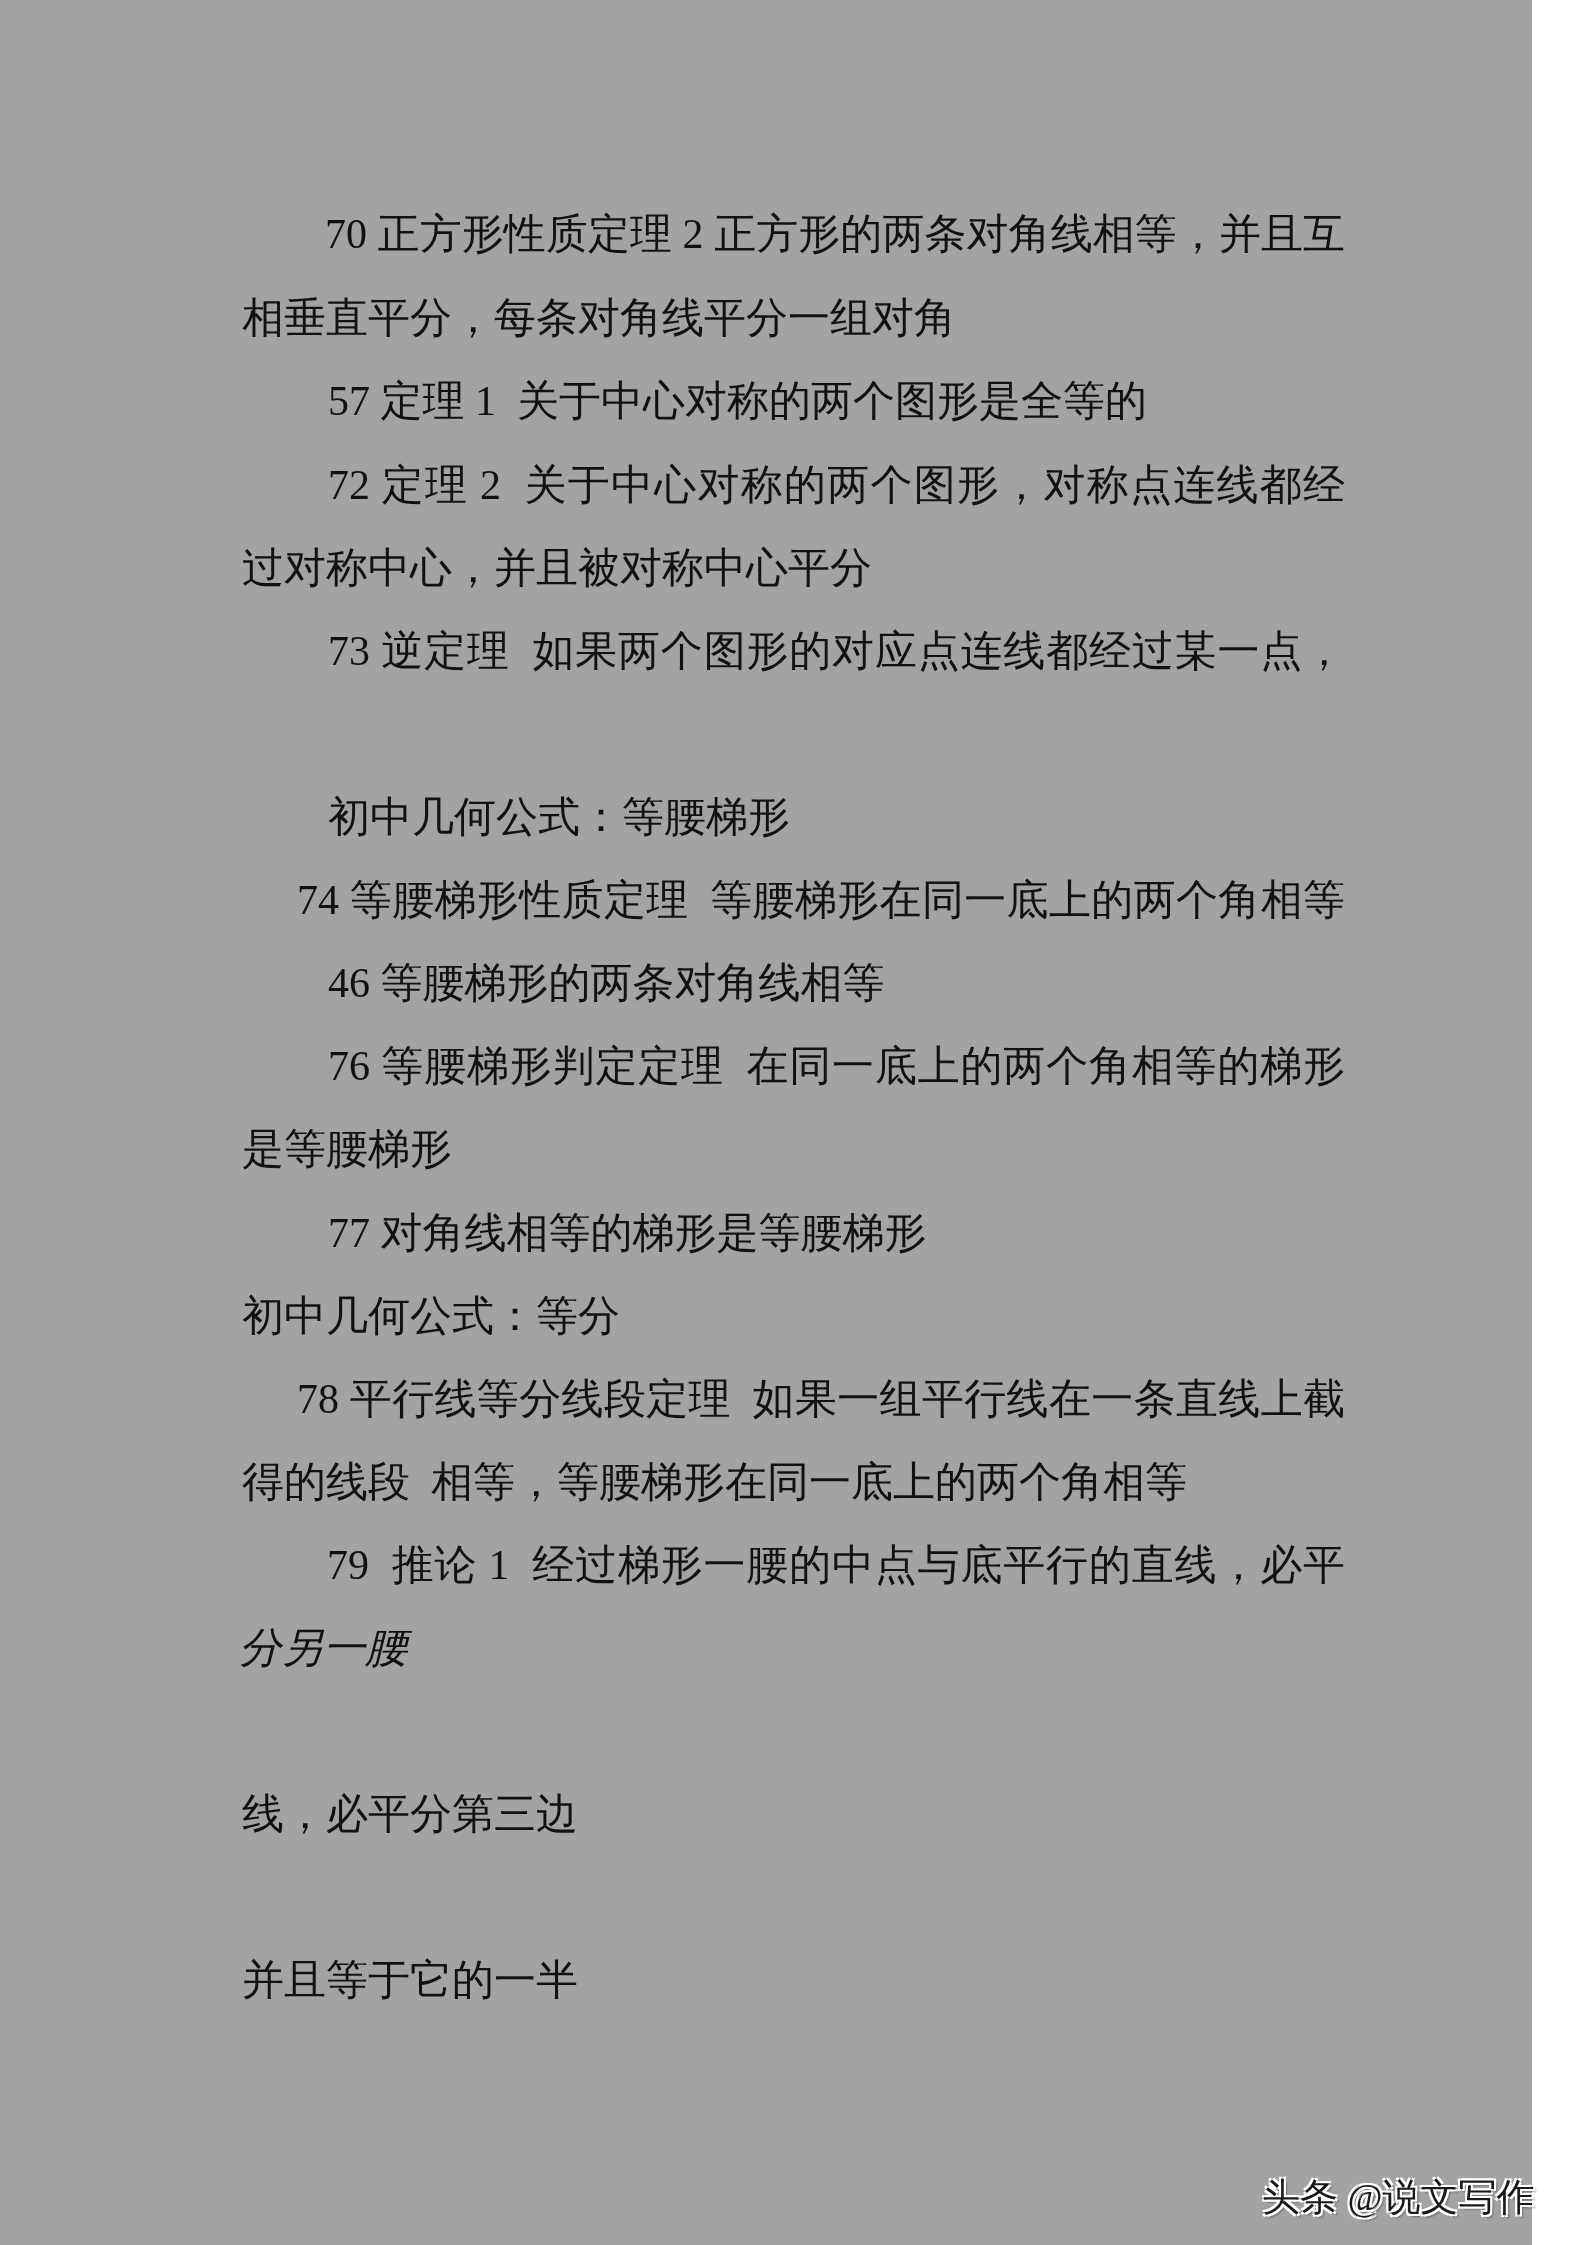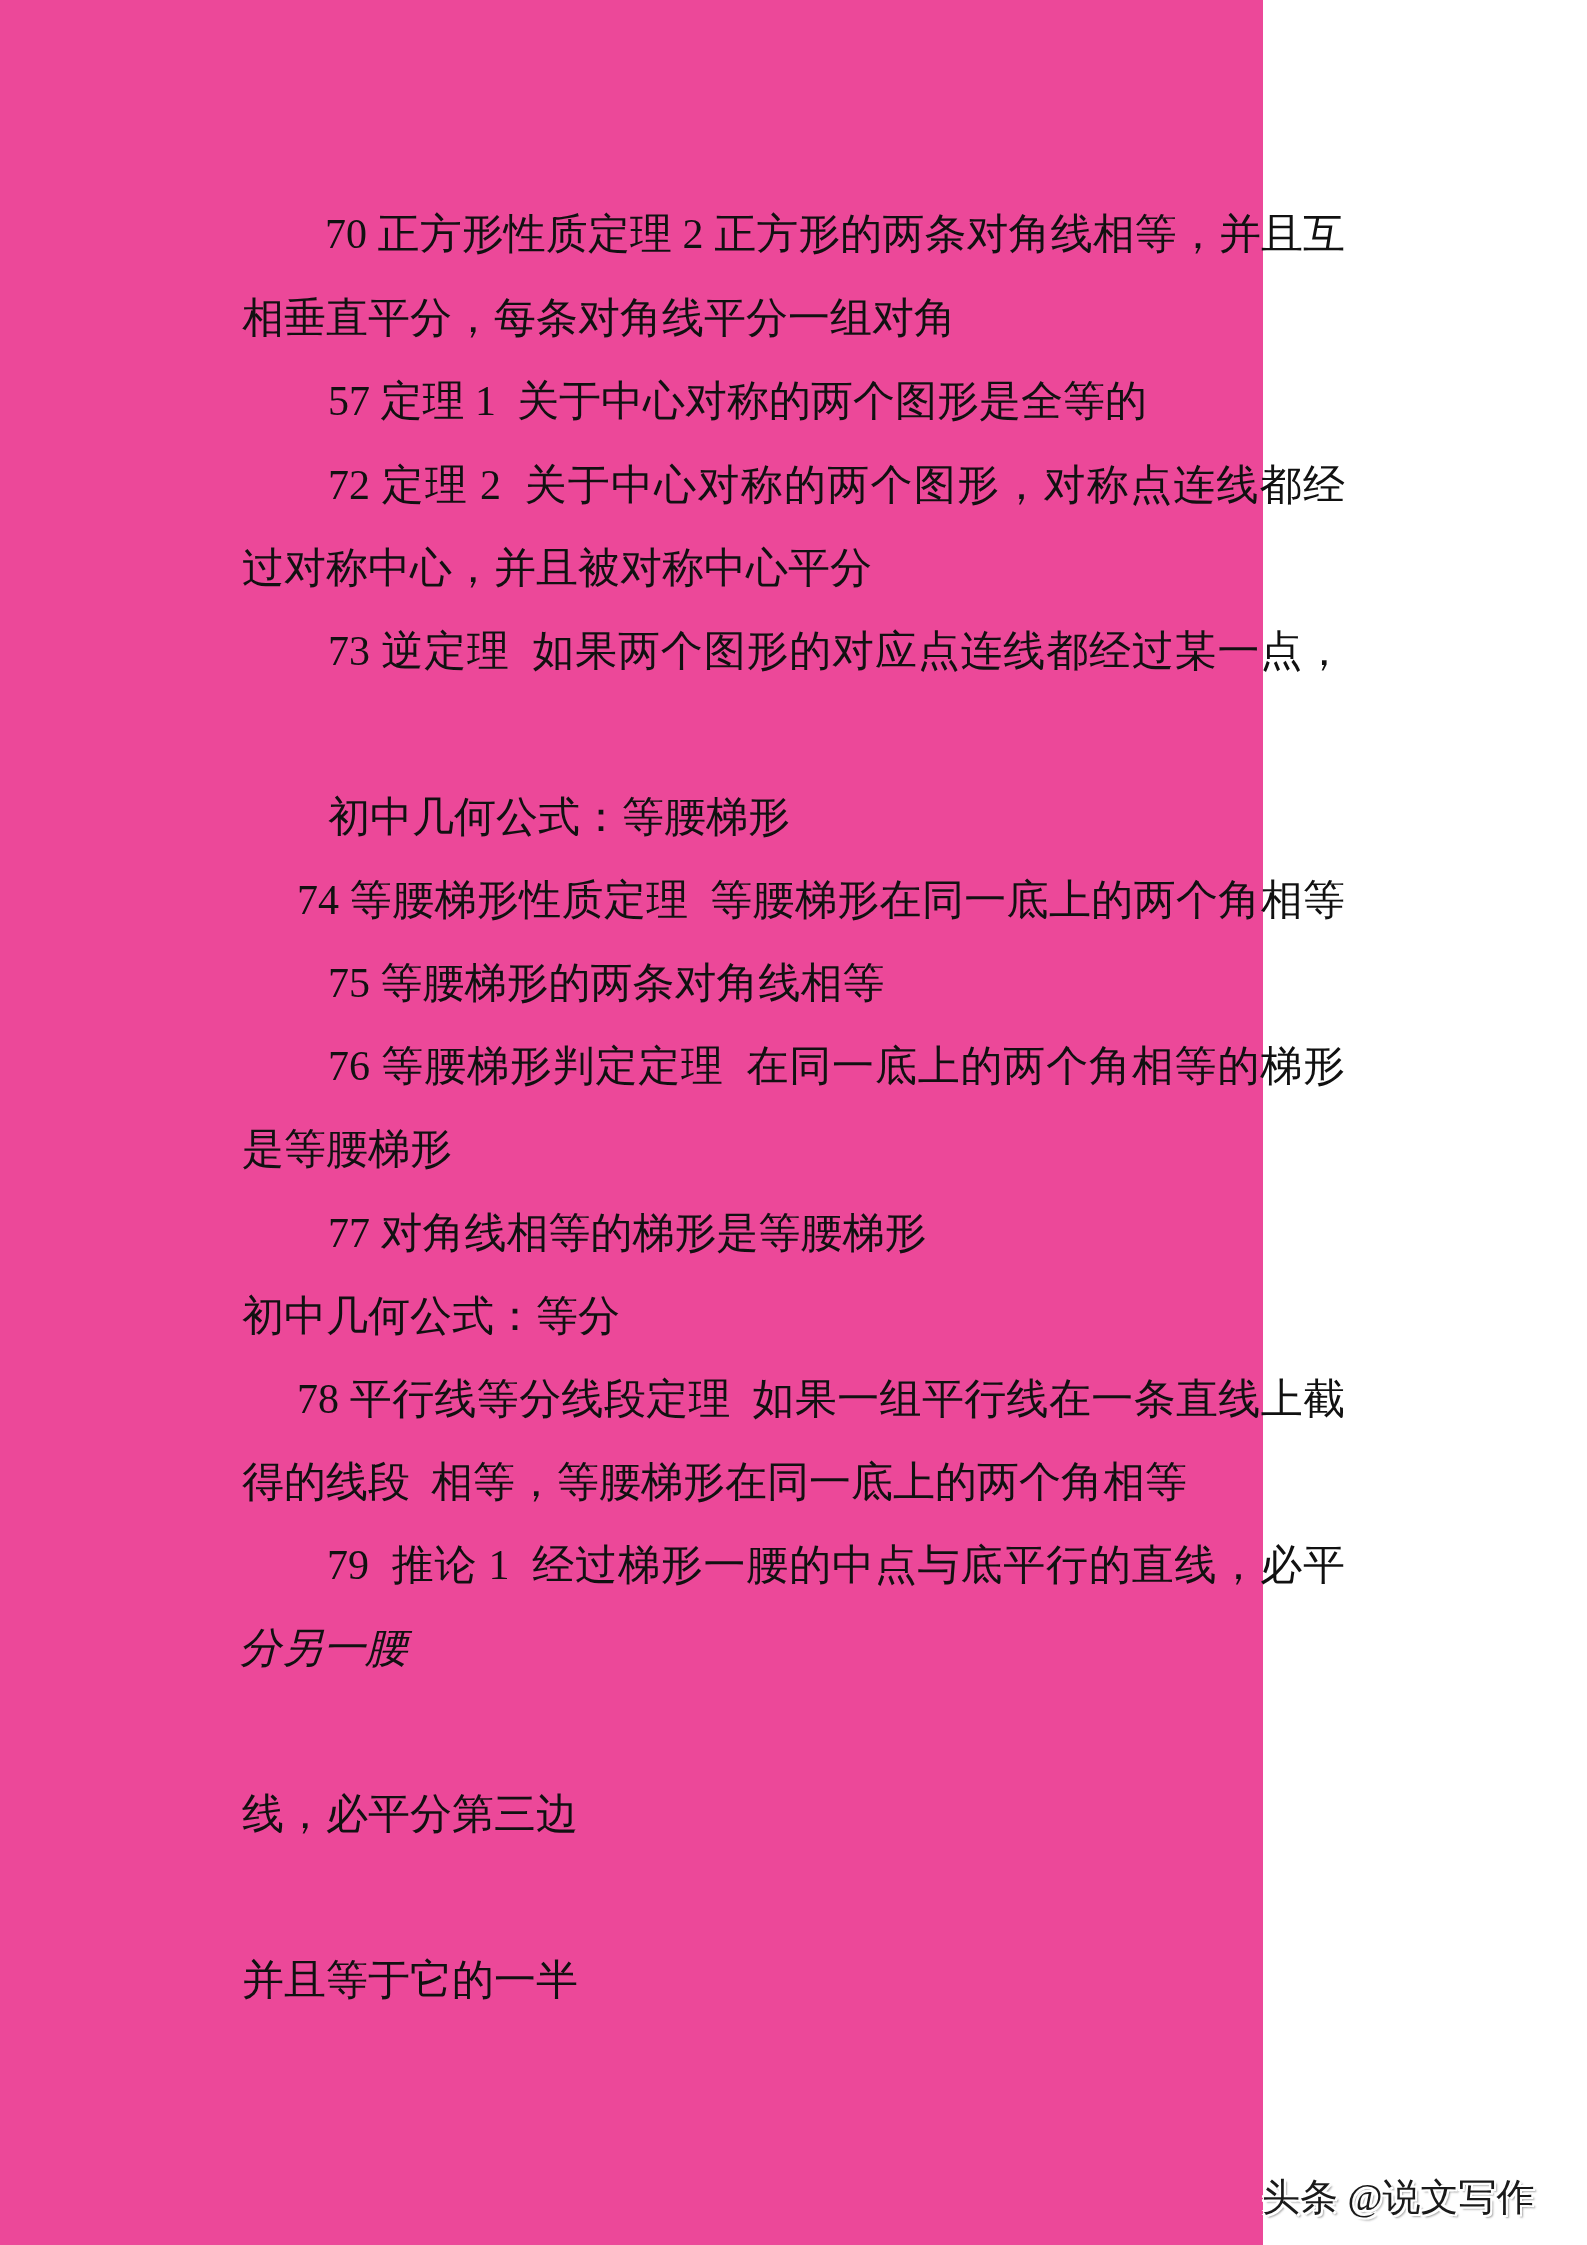--- a/index.html
+++ b/index.html
@@ -9,23 +9,23 @@
   }
   body {
     width: 1587px;
     height: 2245px;
     position: relative;
     overflow: hidden;
   }
   .page {
     position: absolute;
     left: 0; top: 0;
-    width: 1263px;
+    width: 1532px;
     height: 2245px;
-    background: #ec4899;
+    background: #a3a3a3;
   }
   .line {
     position: absolute;
     height: 52px;
     line-height: 52px;
     font-family: "Liberation Serif", "DejaVu Serif", serif;
     font-size: 42px;
     color: #111111;
     white-space: pre-wrap;
     word-break: keep-all;
@@ -64,21 +64,21 @@
 
   <div class="line full" style="left:328px; top:459px; width:1017px;">72 定理 2  关于中心对称的两个图形，对称点连线都经</div>
   <div class="line" style="left:242px; top:542px;">过对称中心，并且被对称中心平分</div>
 
   <div class="line full" style="left:328px; top:625px; width:1017px;">73 逆定理  如果两个图形的对应点连线都经过某一点，</div>
 
   <div class="line" style="left:328px; top:791px;">初中几何公式：等腰梯形</div>
 
   <div class="line full" style="left:297px; top:874px; width:1048px;">74 等腰梯形性质定理  等腰梯形在同一底上的两个角相等</div>
 
-  <div class="line" style="left:328px; top:957px;">75 等腰梯形的两条对角线相等</div>
+  <div class="line" style="left:328px; top:957px;">46 等腰梯形的两条对角线相等</div>
 
   <div class="line full" style="left:328px; top:1040px; width:1017px;">76 等腰梯形判定定理  在同一底上的两个角相等的梯形</div>
   <div class="line" style="left:242px; top:1123px;">是等腰梯形</div>
 
   <div class="line" style="left:328px; top:1207px;">77 对角线相等的梯形是等腰梯形</div>
 
   <div class="line" style="left:242px; top:1290px;">初中几何公式：等分</div>
 
   <div class="line full" style="left:297px; top:1373px; width:1048px;">78 平行线等分线段定理  如果一组平行线在一条直线上截</div>
   <div class="line" style="left:242px; top:1456px;">得的线段  相等，等腰梯形在同一底上的两个角相等</div>

